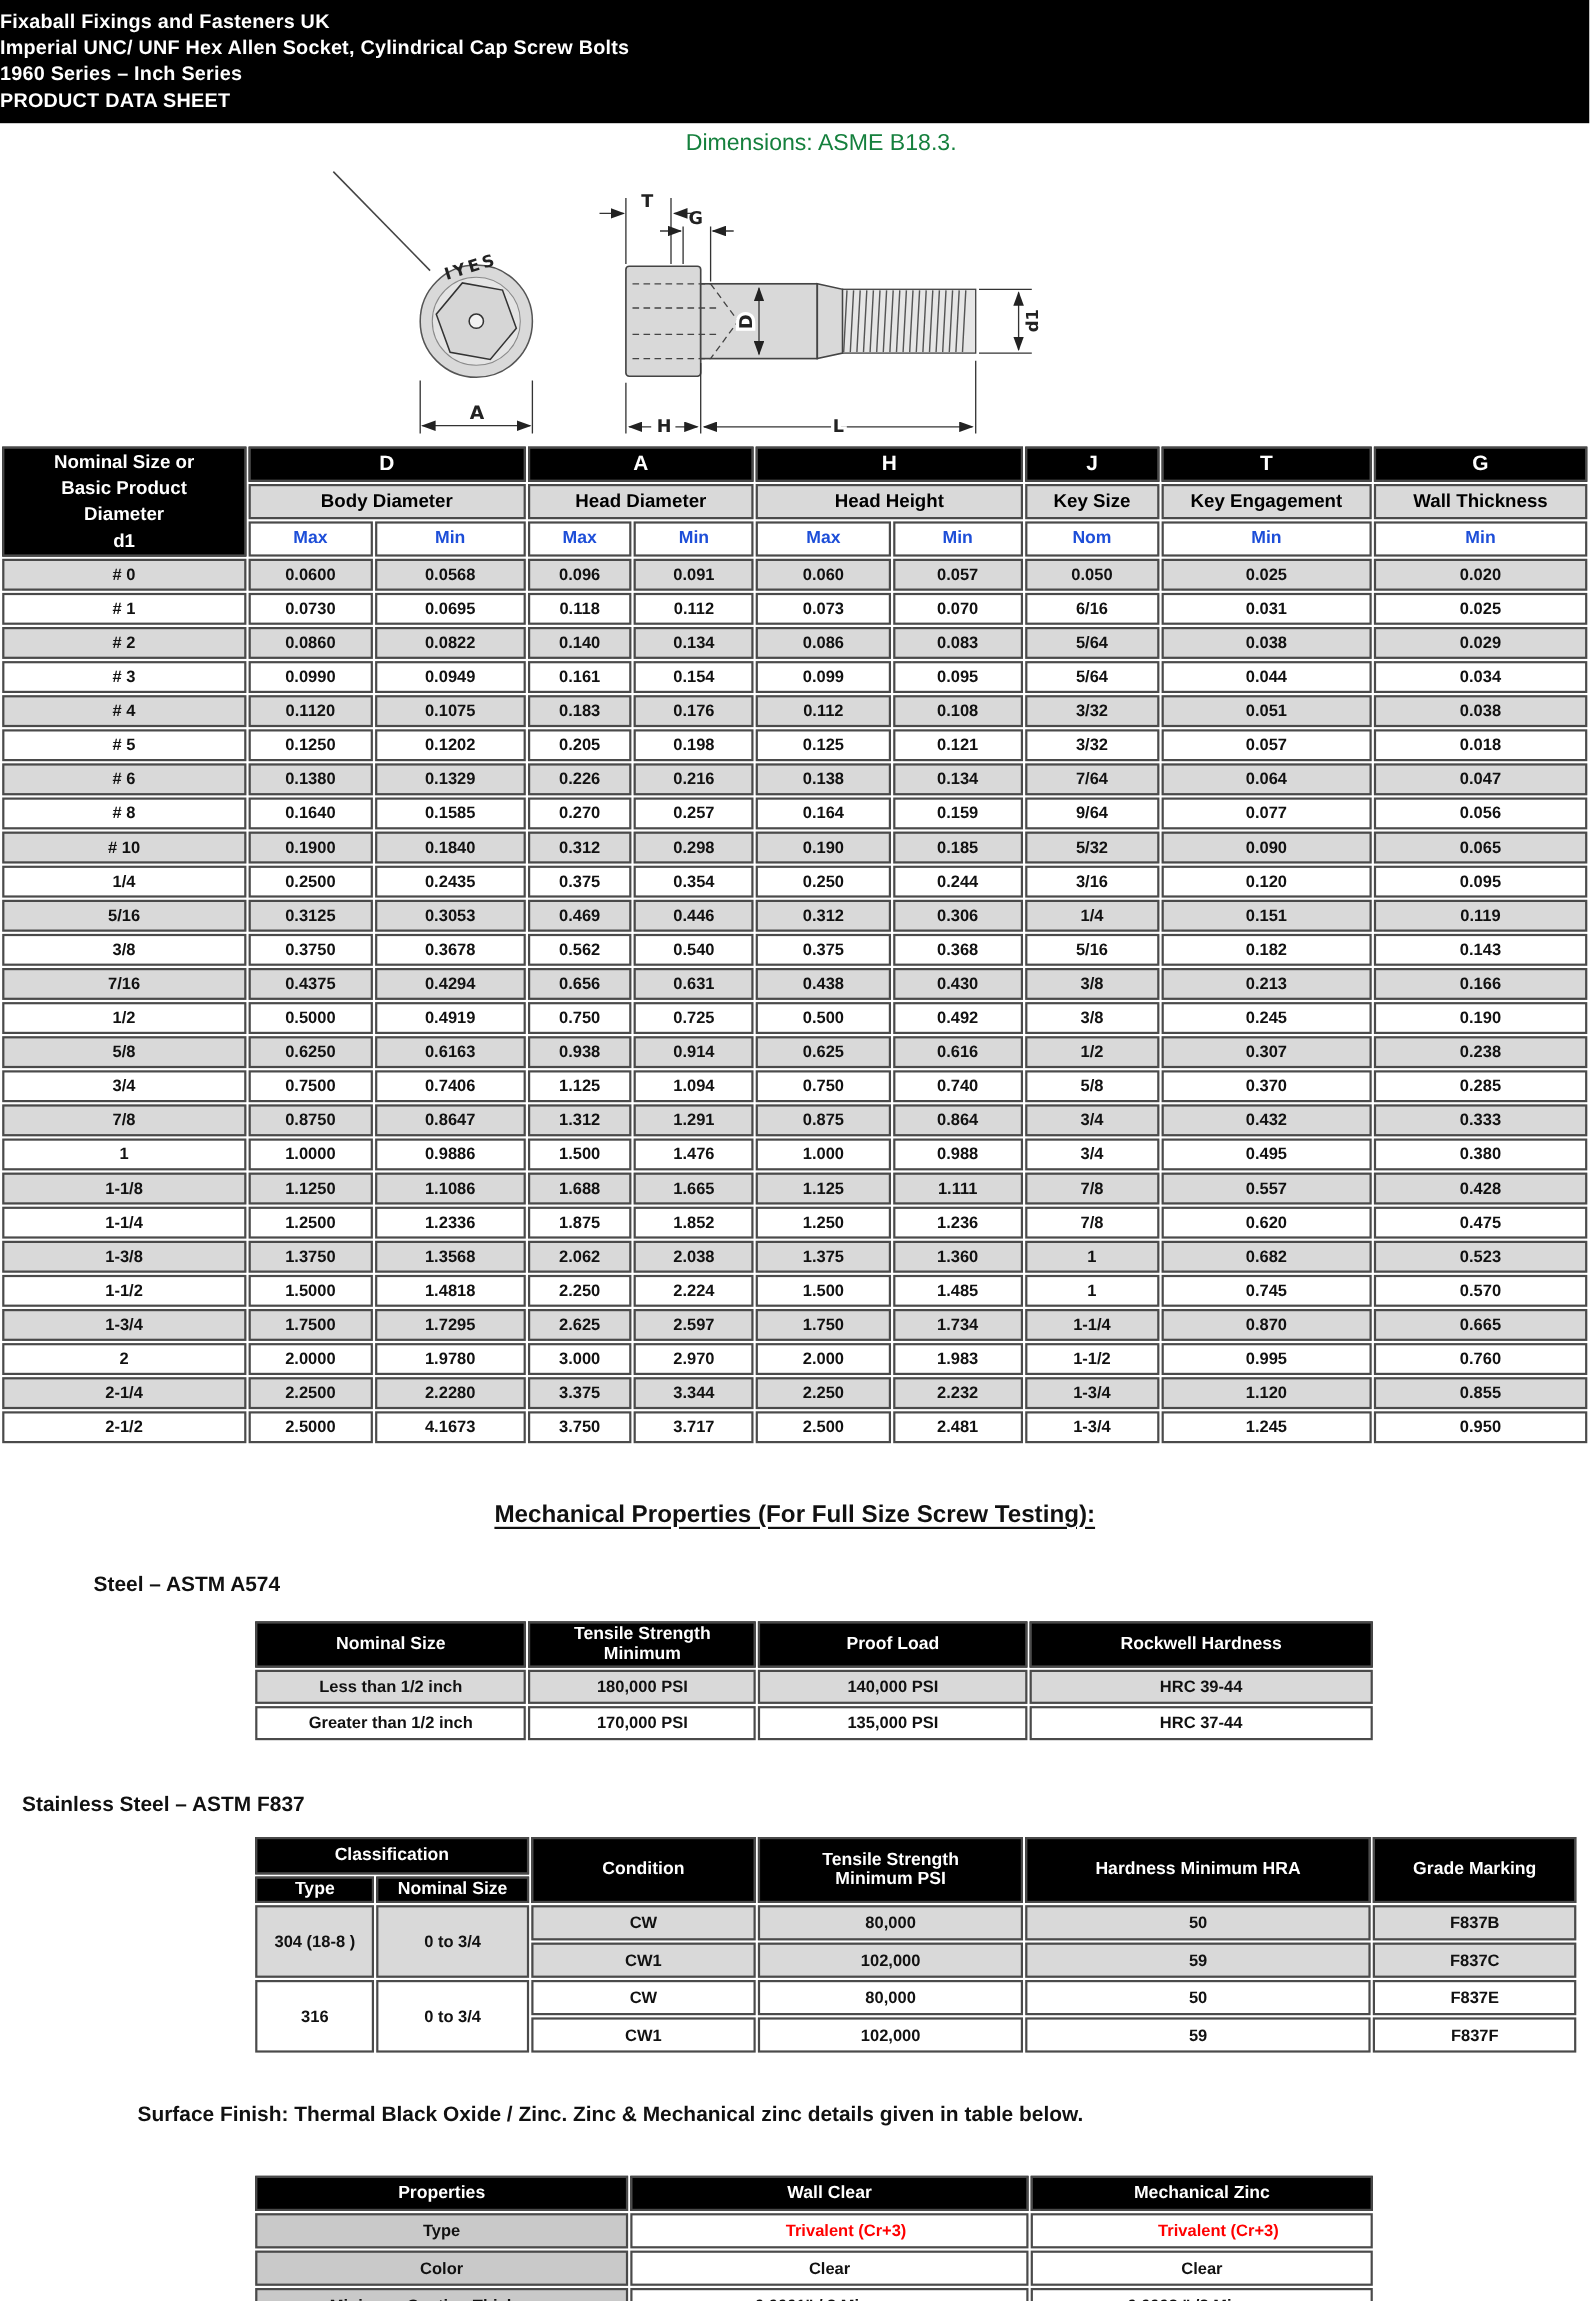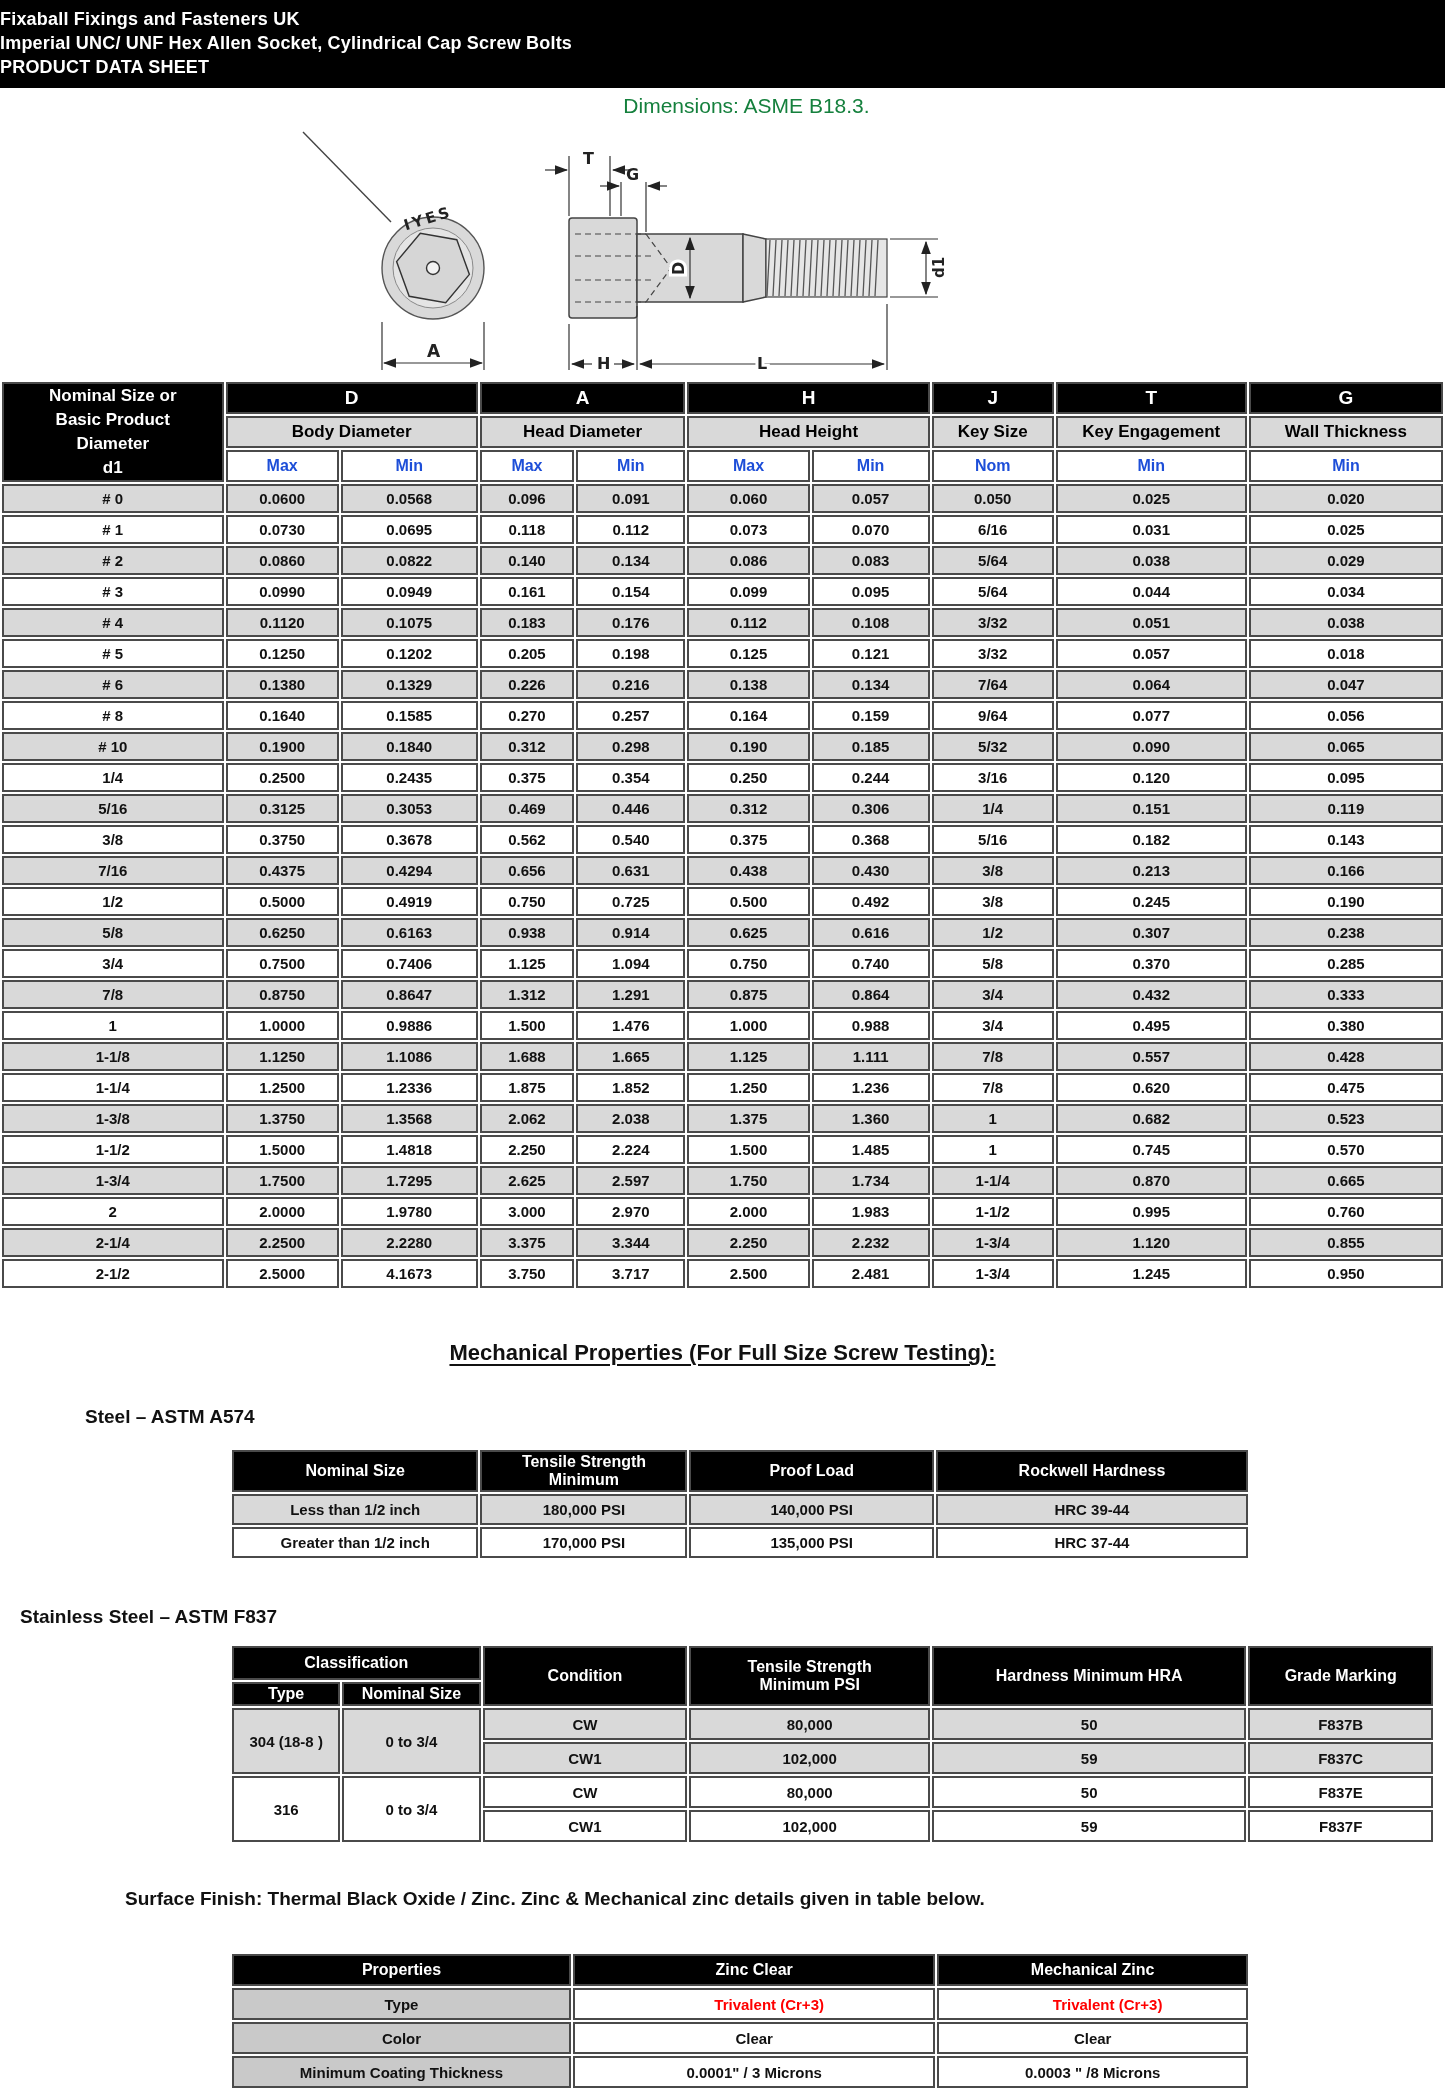--- a/index.html
+++ b/index.html
@@ -59,20 +59,21 @@
   .zinc-table td{font-size:15px;height:26px;}
   .zinc-table td.zlabel{background:#c9c9c9;}
   .zinc-table td.red{color:#f00;padding-left:32px;}
 </style>
 </head>
 <body>
 
 <header class="banner">
   <div>Fixaball Fixings and Fasteners UK</div>
   <div>Imperial UNC/ UNF Hex Allen Socket, Cylindrical Cap Screw Bolts</div>
+  <div>1960 Series – Inch Series</div>
   <div>PRODUCT DATA SHEET</div>
 </header>
 
 <div class="dims-note">Dimensions: ASME B18.3.</div>
 
 <div class="drawing-wrap">
 <svg width="1445" height="262" viewBox="0 0 1445 262">
   <defs>
     <marker id="arr" markerWidth="11" markerHeight="8" refX="10" refY="4" orient="auto-start-reverse">
       <path d="M0,0 L11,4 L0,8 Z" fill="#222"></path>
@@ -615,21 +616,21 @@
 
 <table class="zinc-table">
   <colgroup>
     <col style="width:33.5%">
       <col style="width:35.8%">
       <col style="width:30.7%">
   </colgroup>
   <thead>
     <tr>
       <th class="blk">Properties</th>
-      <th class="blk">Zinc Clear</th>
+      <th class="blk">Wall Clear</th>
       <th class="blk">Mechanical Zinc</th>
     </tr>
   </thead>
   <tbody>
       <tr>
         <td class="zlabel">Type</td>
         <td class="pre red">Trivalent (Cr+3)</td>
         <td class="pre red">Trivalent (Cr+3)</td>
       </tr>
       <tr>

